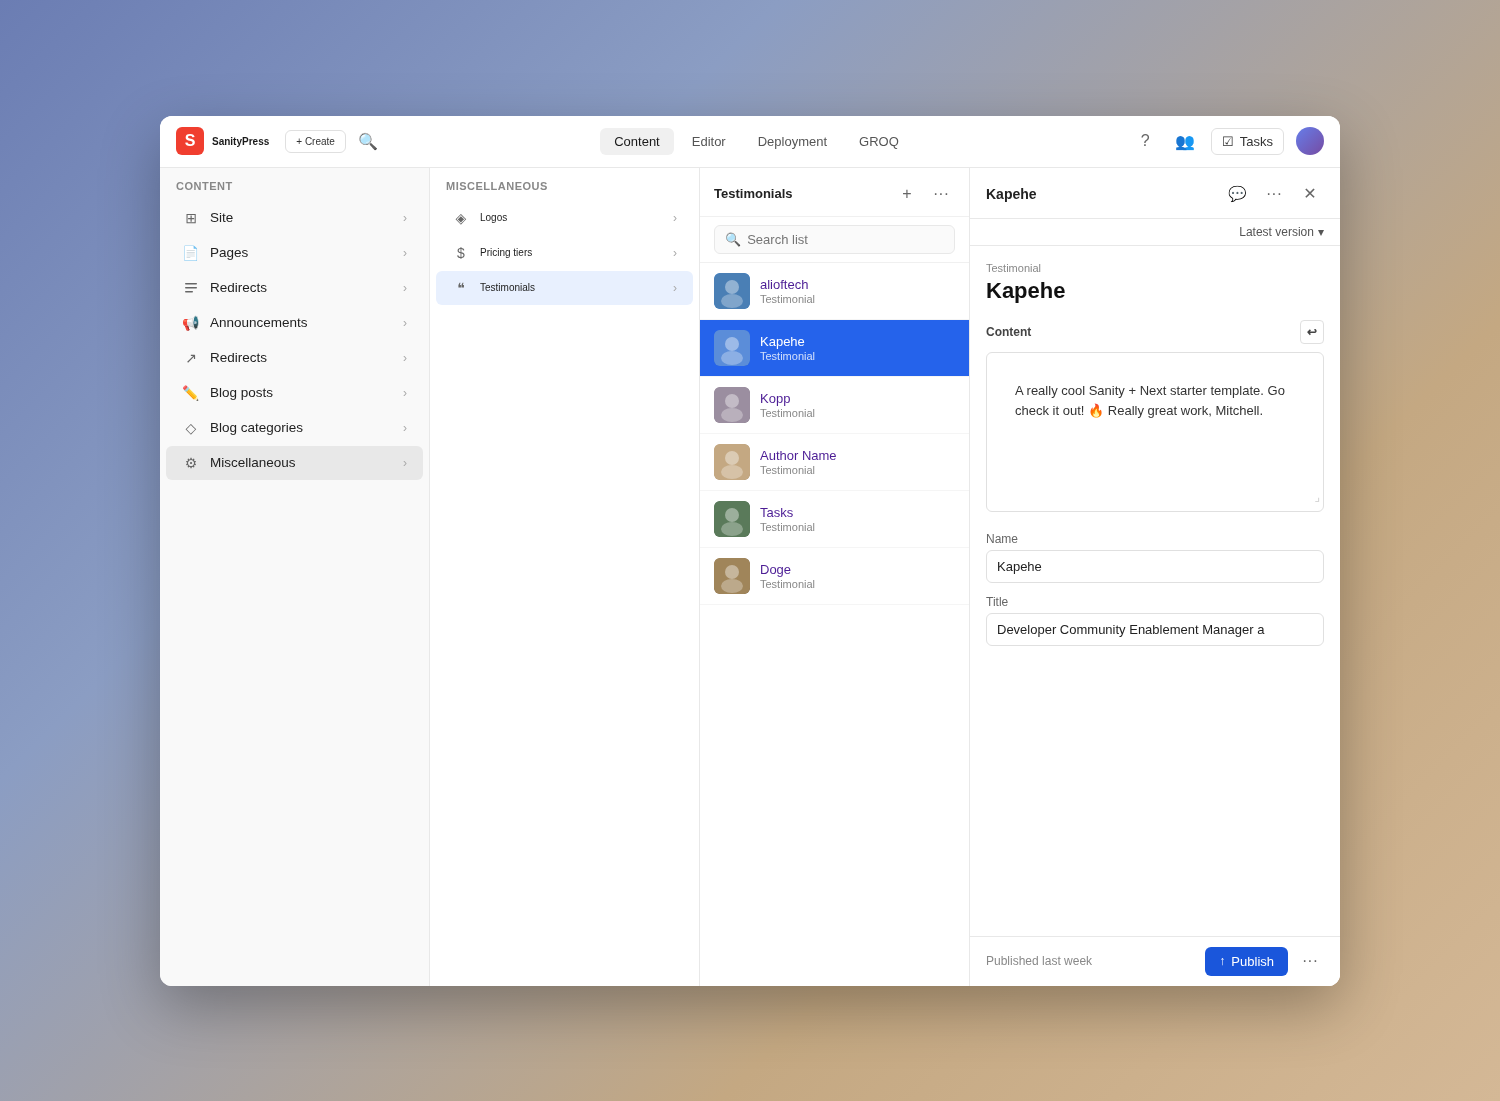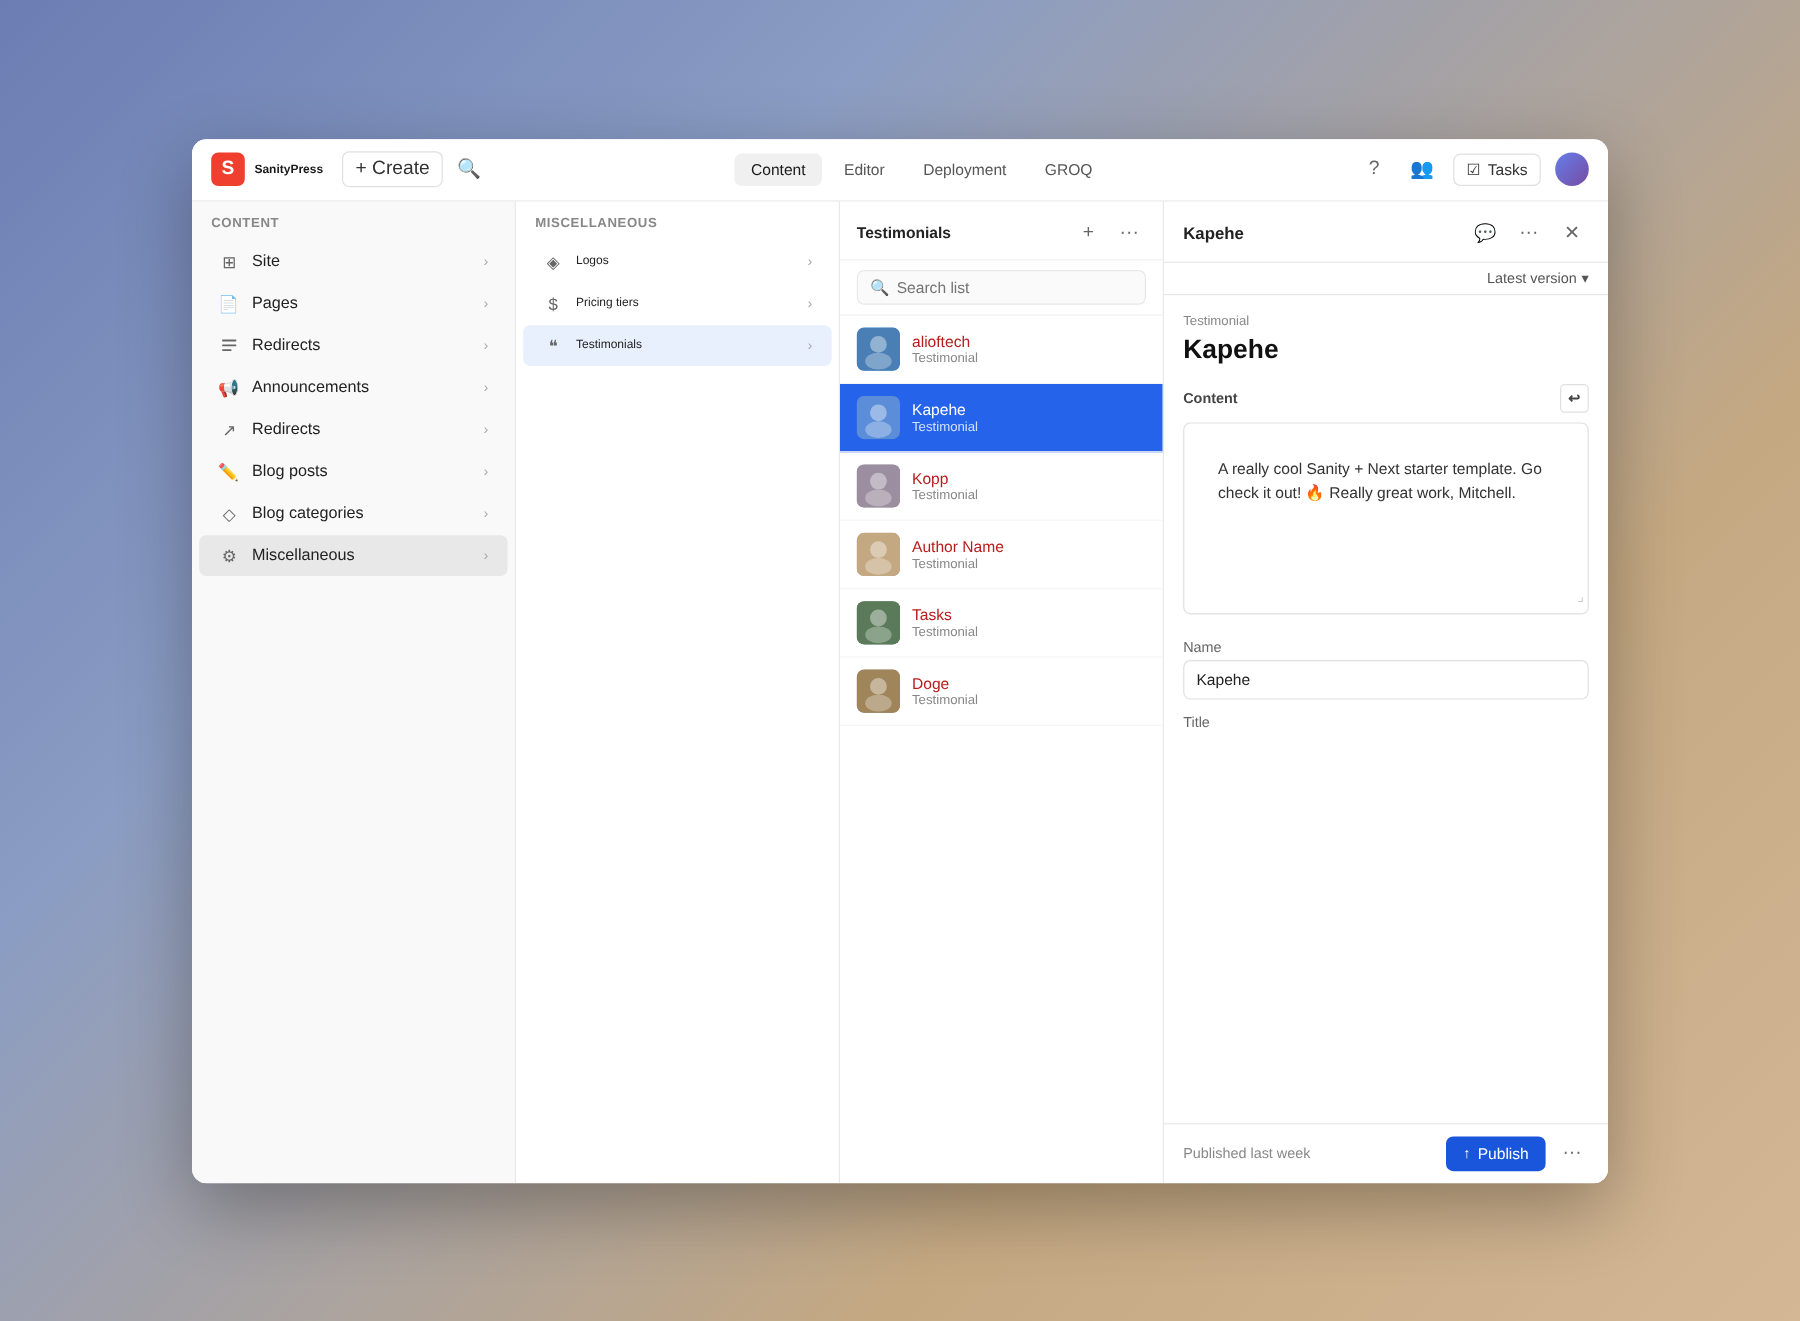--- a/index.html
+++ b/index.html
@@ -58,21 +58,21 @@
     }
     .create-btn {
       display: flex;
       align-items: center;
       gap: 4px;
       padding: 5px 10px;
       border: 1px solid #e0e0e0;
       border-radius: 6px;
       background: #fff;
       cursor: pointer;
-      font-size: 16px;
+      font-size: 10px;
       color: #333;
     }
     .search-icon-btn {
       width: 28px;
       height: 28px;
       display: flex;
       align-items: center;
       justify-content: center;
       cursor: pointer;
       color: #666;
@@ -297,21 +297,21 @@
       border-radius: 6px;
       flex-shrink: 0;
       object-fit: cover;
       background: #ddd;
       overflow: hidden;
       display: flex;
       align-items: center;
       justify-content: center;
     }
     .item-info { flex: 1; }
-    .item-name { font-size: 13px; font-weight: 500; color: #b91c1c; }
+    .item-name { font-size: 13px; font-weight: 500; color: #4c1d95; }
     .item-sub { font-size: 11px; color: #888; margin-top: 1px; }
     
     .panel-detail {
       flex: 1;
       display: flex;
       flex-direction: column;
       background: #fff;
       overflow: hidden;
     }
     .detail-header {
@@ -727,20 +727,23 @@
 
         <div class="author-section">
 
           <div class="field-group">
             <div class="field-name">Name</div>
             <input type="text" class="field-input" value="Kapehe" style="">
           </div>
 
           <div class="field-group">
             <div class="field-name">Title</div>
+            <div class="field-input-overflow">
+              <span>Developer Community Enablement Manager a</span>
+            </div>
           </div>
         </div>
       </div>
 
       <div class="detail-footer">
         <span class="published-text">Published last week</span>
         <div class="footer-right">
           <button class="publish-btn">
             <span class="icon-small">↑</span>
             <span>Publish</span>

